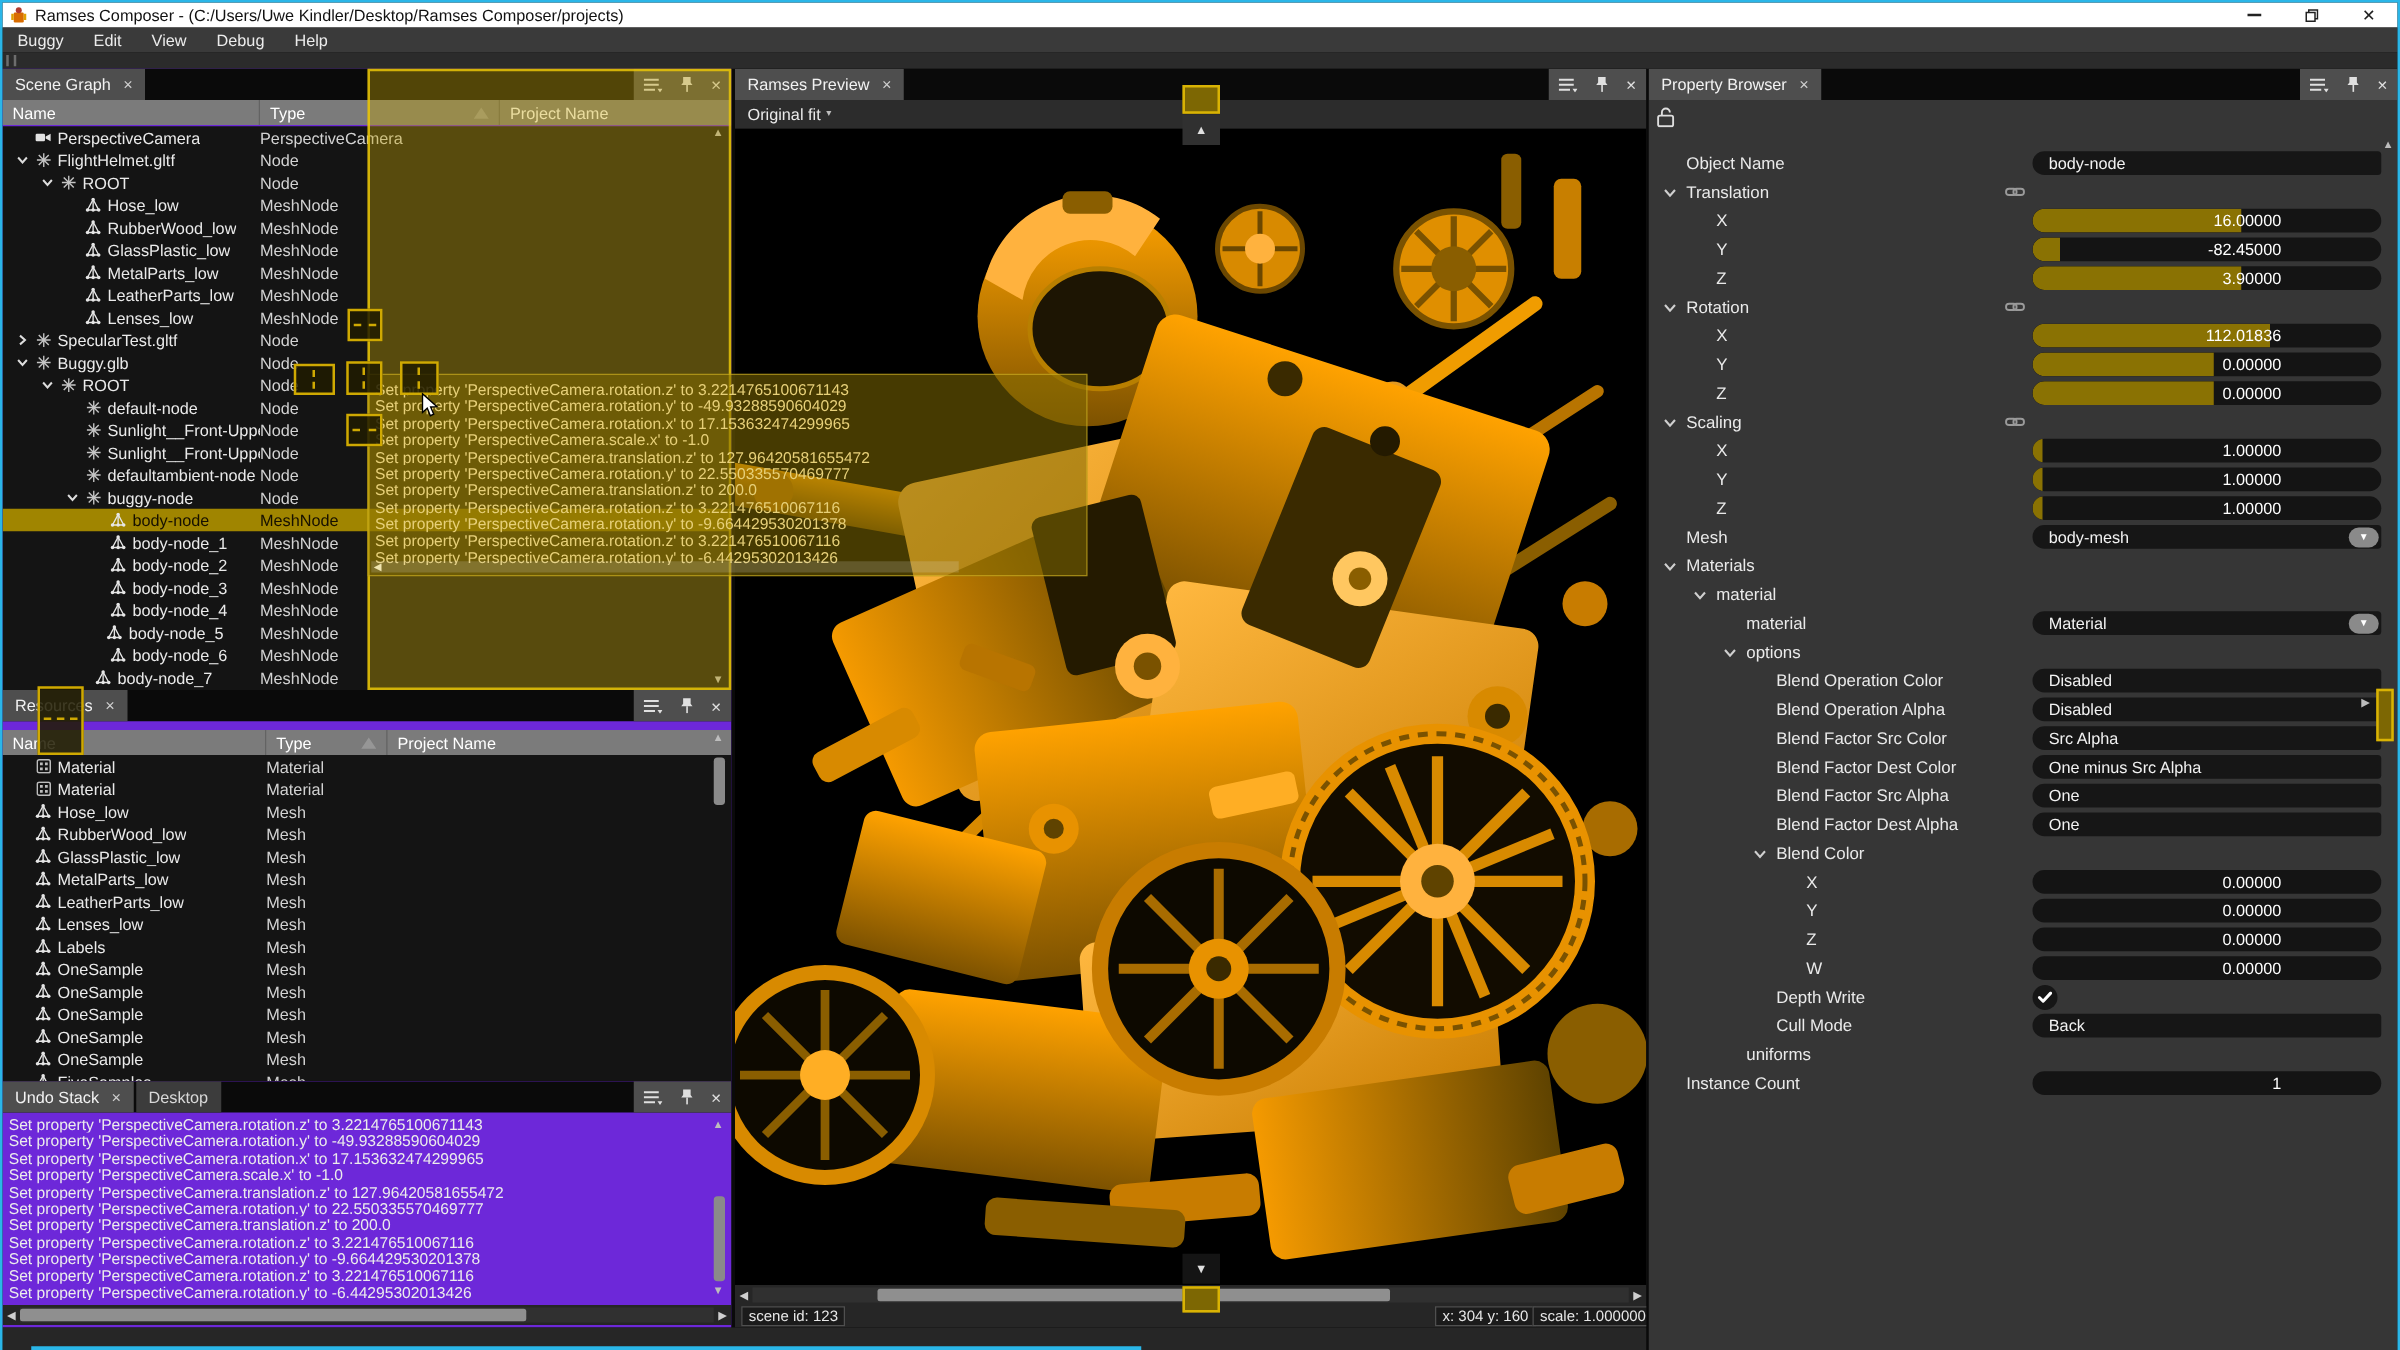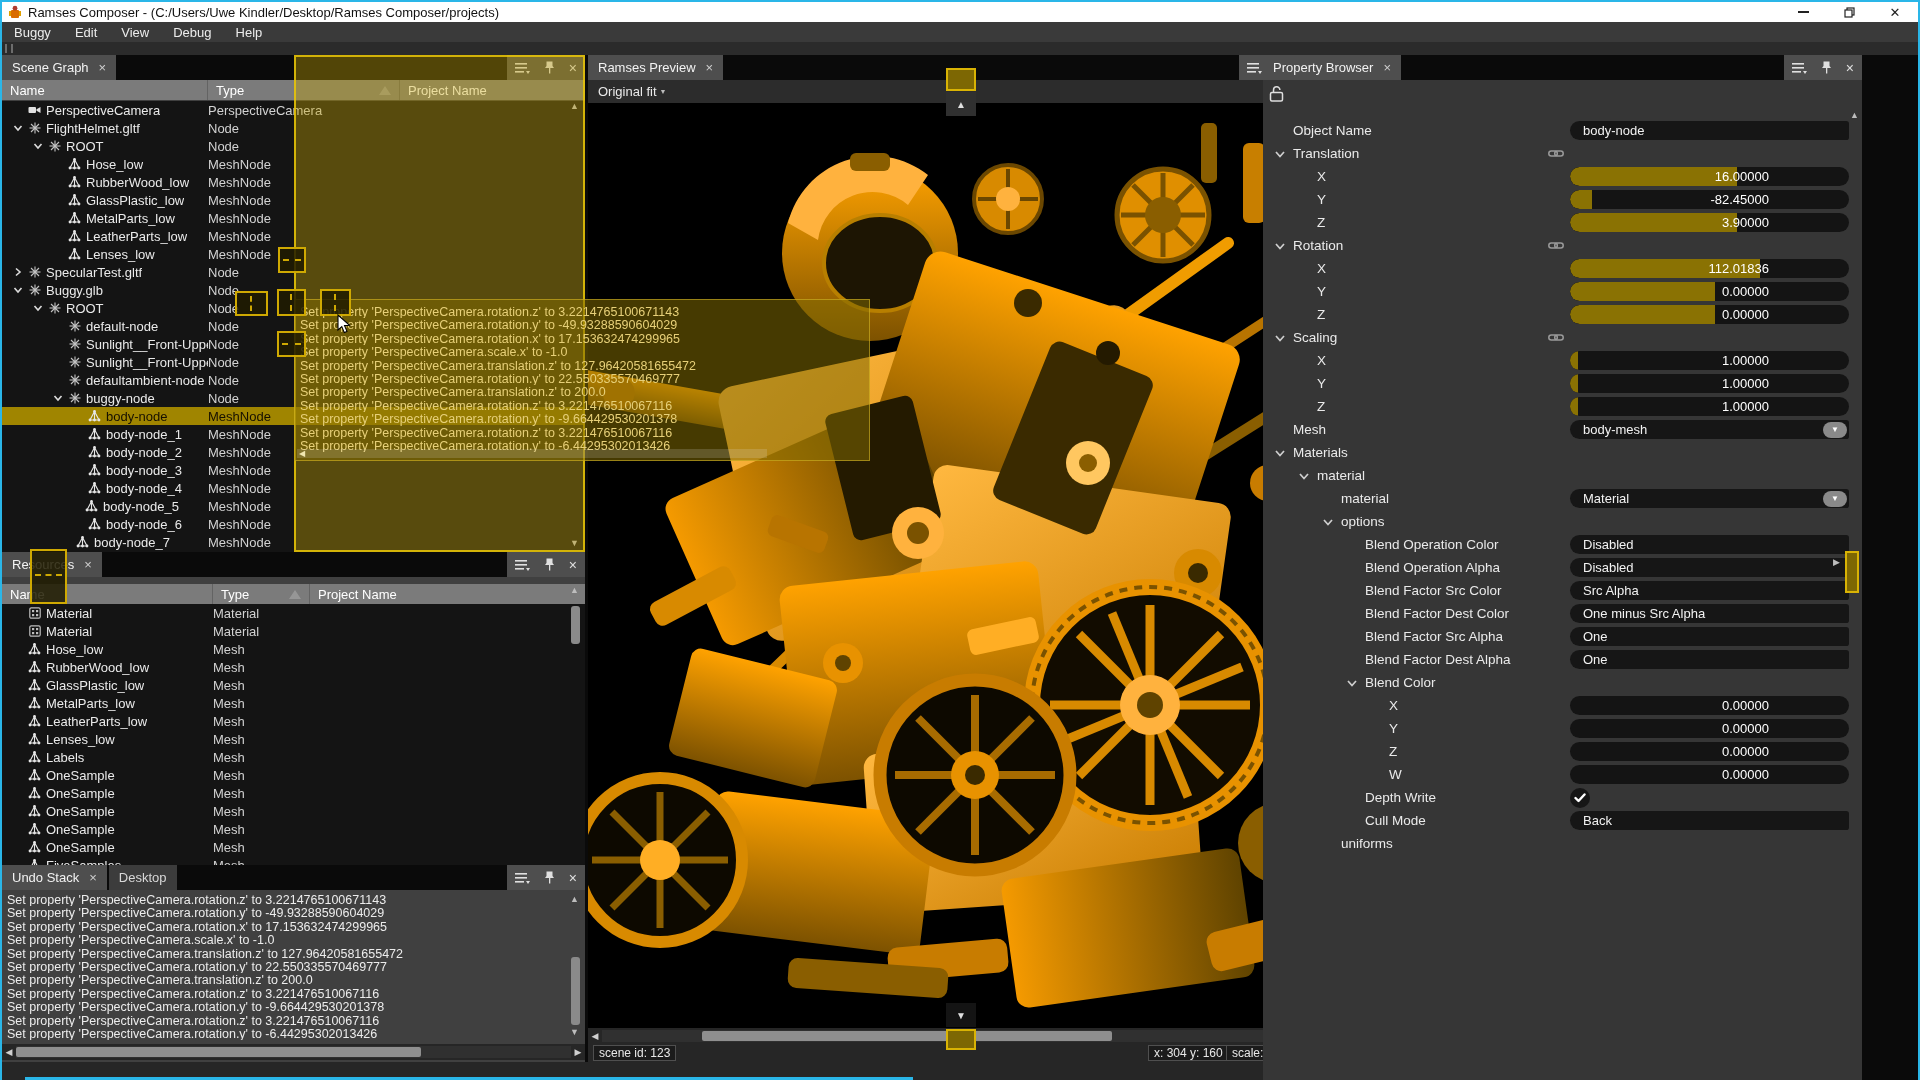--- a/index.html
+++ b/index.html
@@ -21,21 +21,21 @@
   .win-btn{ width:46px; height:100%; display:flex; align-items:center; justify-content:center; color:#222; font-size:13px; }
   .min-glyph{ width:11px; height:1.5px; background:#222; display:inline-block; }
   #menubar{ position:absolute; left:2px; top:22px; width:1916px; height:20px; background:#3a3a3a;
             display:flex; align-items:center; color:#ececec; font-size:13px; }
   .menu-item{ padding:0 12px; height:100%; display:flex; align-items:center; }
   #topstrip{ position:absolute; left:2px; top:42px; width:1916px; height:13px; background:#2b2b2b; }
   #topstrip .grip{ position:absolute; left:3px; top:2px; width:8px; height:9px;
     border-left:2px solid #6d6d6d; border-right:2px solid #6d6d6d; }
 
   
-  .panel{ position:absolute; background:#404040; overflow:hidden; }
+  .panel{ position:absolute; background:#6d28d9; overflow:hidden; }
   .tabbar{ position:relative; height:25px; background:#0a0a0a; display:flex; align-items:stretch; }
   .tab{ background:#4e4e4e; color:#f2f2f2; font-size:13px; display:flex; align-items:center;
         padding:0 10px; margin-right:2px; white-space:nowrap; }
   .tab.inactive{ background:#3c3c3c; color:#d8d8d8; }
   .tab .x{ margin-left:10px; color:#cfcfcf; font-size:13px; }
   .dock-icons{ margin-left:auto; background:#4e4e4e; display:flex; align-items:center;
                padding:0 8px; gap:14px; color:#e0e0e0; }
   .dock-icons svg{ display:block; }
   .cols{ display:flex; height:20px; background:#7b7b7b; color:#ffffff; font-size:13px; align-items:center; }
   .cols .col{ padding-left:8px; height:100%; display:flex; align-items:center;
@@ -1444,21 +1444,21 @@
       <span class="hs-btn">▶</span>
     </div>
 
     <div id="preview-status">
       <span class="status-box" style="left:5px;">scene id: 123</span>
       <span class="status-box" style="left:560px;">x: 304 y: 160</span>
       <span class="status-box" style="left:638px;">scale: 1.000000</span>
     </div>
   </div>
 
-  <div class="panel" id="props" style="left:1263px;top:55px;width:599px;height:1025px;">
+  <div class="panel" id="props" style="left:1319px;top:55px;width:599px;height:1025px;">
     <div class="tabbar">
       <div class="tab">
         <span>Property Browser</span>
           <span class="x">×</span>
       </div>
       <div class="dock-icons">
         <svg width="15" height="12" viewBox="0 0 15 12">
             <g fill="#e0e0e0">
               <rect x="0" y="1" width="12" height="1.6"></rect>
               <rect x="0" y="5" width="12" height="1.6"></rect>
@@ -1957,20 +1957,35 @@
           </div>
 
           <div class="p-ctrl">
             
             
             
             
             
           </div>
         </div>
+        <div class="prop-row">
+          <div class="prop-label" style="padding-left: 30px;">
+
+            <span>Instance Count</span>
+          </div>
+
+          <div class="p-ctrl">
+
+            <div class="p-slider">
+              <div class="p-fill" style="width: 0%;"></div>
+              <span class="p-val">1</span>
+            </div>
+
+          </div>
+        </div>
       </div>
 
     <span class="sb-arrow" style="right:3px;top:56px;">▲</span>
     <span class="sb-arrow" style="right:22px;top:503px;">▶</span>
     <div class="sb-thumb-y" style="right:3px;top:496px;width:14px;height:42px;"></div>
   </div>
 
   <div id="dock-overlay"></div>
   <div id="ghost">
     <div style="position:absolute;left:0;top:5px;right:0;">

